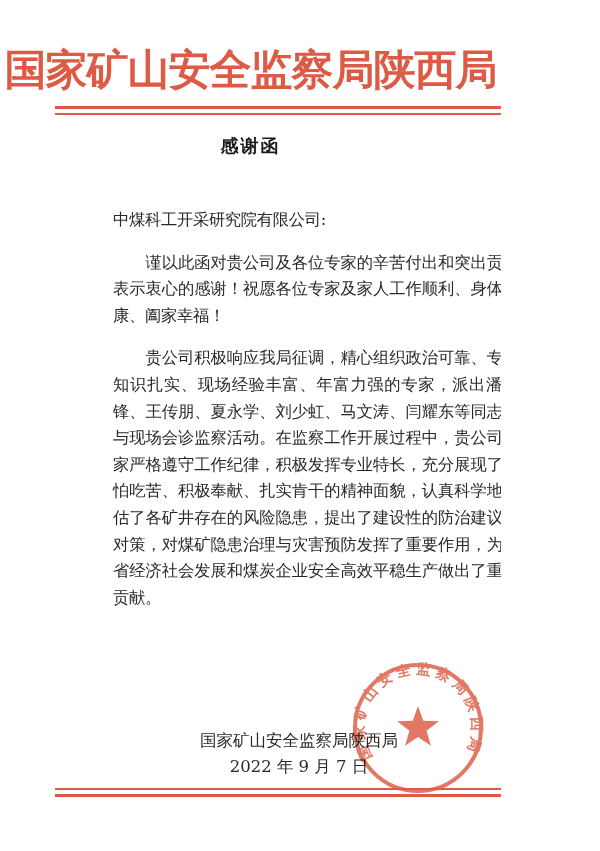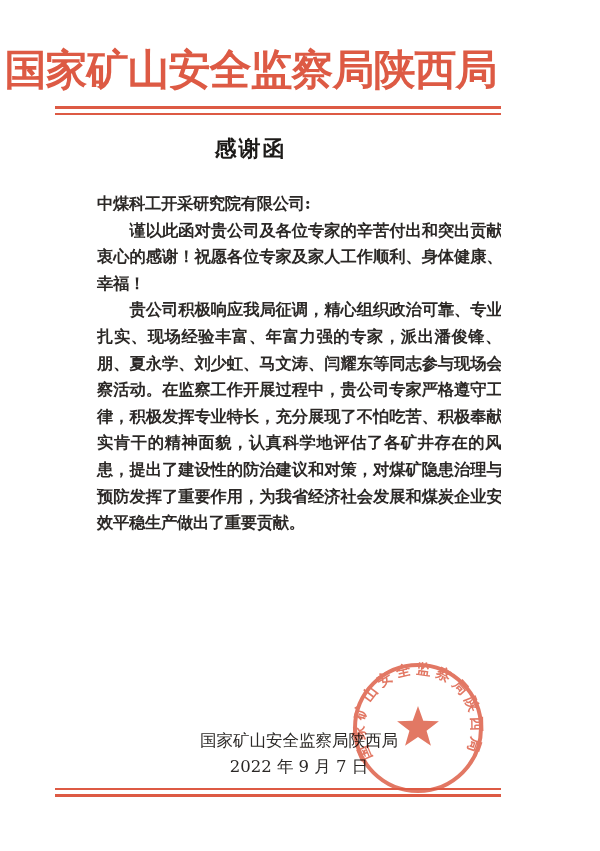--- a/index.html
+++ b/index.html
@@ -26,37 +26,37 @@
   .rule{position:absolute;left:55px;width:492px;background:#dd5a44;}
   .rule-top-thick{top:106px;height:3px;}
   .rule-top-thin{top:113px;height:2px;}
   .rule-bottom-thin{top:788px;height:2px;}
   .rule-bottom-thick{top:794px;height:3px;}
   
   .letter-title{
     position:absolute;
     left:0;right:0;top:134px;
     text-align:center;
-    font-size:22px;
+    font-size:18px;
     font-weight:bold;
     letter-spacing:2px;
     color:#1c1a18;
   }
   
   .letter-body{
     position:absolute;
     left:97px; top:191px;
     width:438px;
     font-size:16.3px;
     line-height:26.6px;
     letter-spacing:-0.3px;
     text-align:justify;
     text-justify:inter-ideograph;
   }
-  .letter-body p{margin:0;font-weight:bold;}
+  .letter-body p{margin:16px;}
   .letter-body p.indent{text-indent:2em;}
   
   .signature-block{
     position:absolute;
     right:103px; top:728px;
     text-align:center;
     font-size:16.5px;
     line-height:26px;
     white-space:nowrap;
   }

